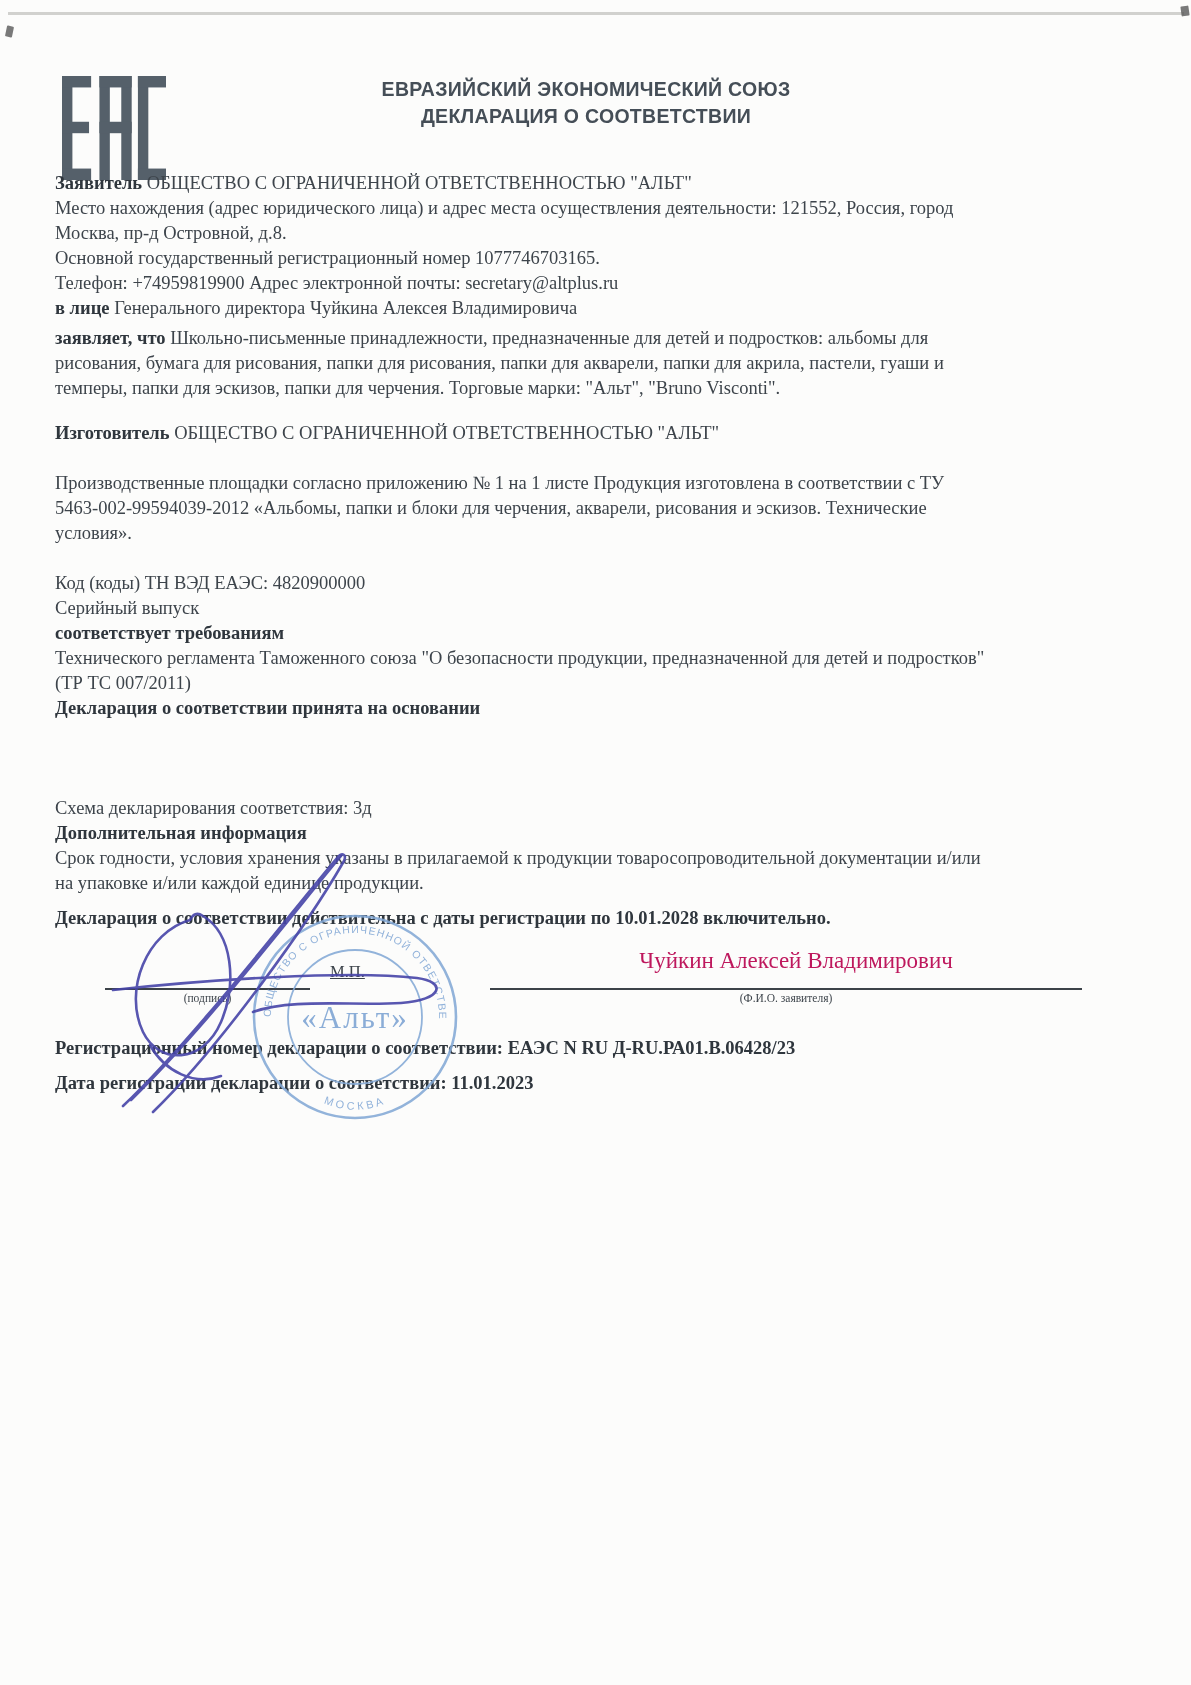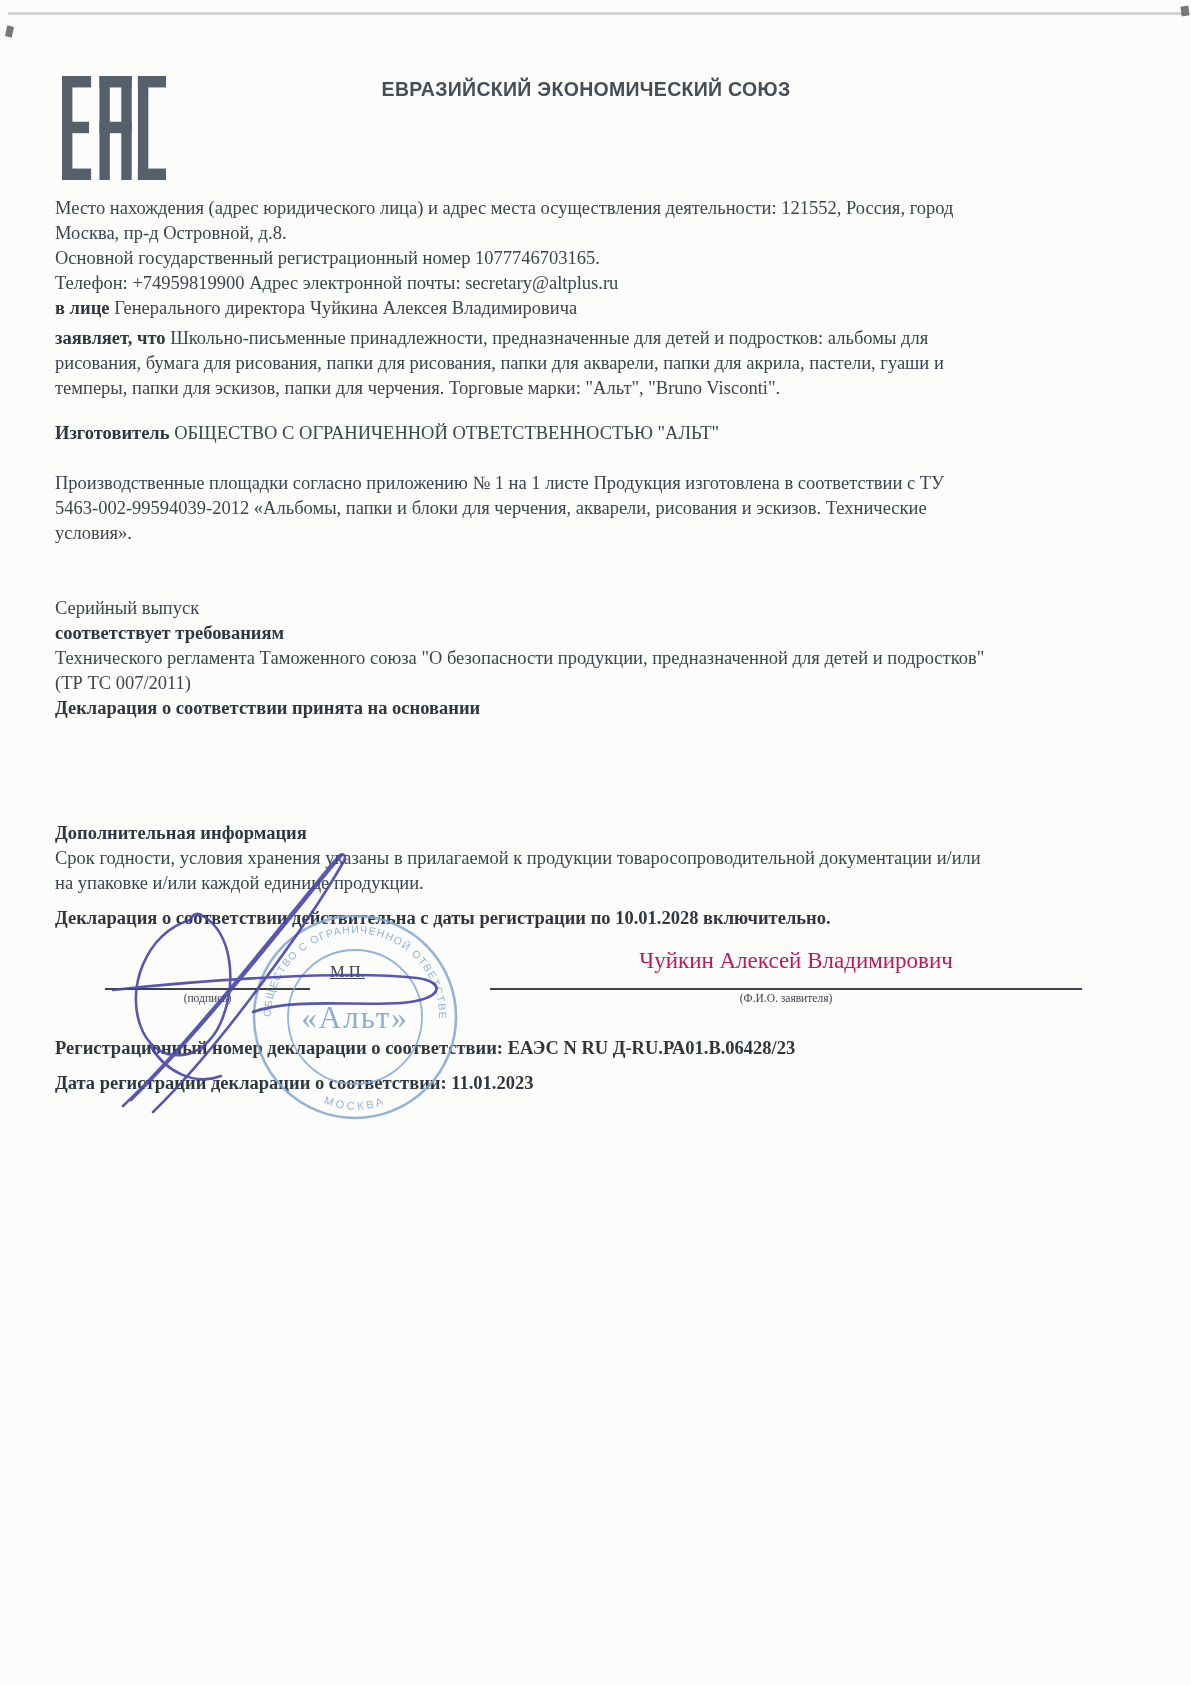--- a/index.html
+++ b/index.html
@@ -62,46 +62,53 @@
       <rect x="36" y="0" width="31" height="11"></rect>
       <rect x="36" y="44" width="31" height="11"></rect>
       <rect x="73" y="0" width="10" height="100"></rect>
       <rect x="73" y="0" width="27" height="11"></rect>
       <rect x="73" y="89" width="27" height="11"></rect>
     </g>
   </svg>
 
   <div class="title">
     <div>ЕВРАЗИЙСКИЙ ЭКОНОМИЧЕСКИЙ СОЮЗ</div>
+    <div>ДЕКЛАРАЦИЯ О СООТВЕТСТВИИ</div>
   </div>
 
+  <div class="para" style="top:171px">
+    <b>Заявитель</b>
+    <span>ОБЩЕСТВО С ОГРАНИЧЕННОЙ ОТВЕТСТВЕННОСТЬЮ "АЛЬТ"</span>
+  </div>
   <div class="para" style="top:196px">Место нахождения (адрес юридического лица) и адрес места осуществления деятельности: 121552, Россия, город Москва, пр-д Островной, д.8.</div>
   <div class="para" style="top:246px">Основной государственный регистрационный номер 1077746703165.</div>
   <div class="para" style="top:271px">Телефон: +74959819900 Адрес электронной почты: secretary@altplus.ru</div>
   <div class="para" style="top:296px">
     <b>в лице</b>
     <span>Генерального директора Чуйкина Алексея Владимировича</span>
   </div>
 
   <div class="para" style="top:326px">
     <b>заявляет, что</b>
     <span>Школьно-письменные принадлежности, предназначенные для детей и подростков: альбомы для рисования, бумага для рисования, папки для рисования, папки для акварели, папки для акрила, пастели, гуаши и темперы, папки для эскизов, папки для черчения. Торговые марки: "Альт", "Bruno Visconti".</span>
   </div>
 
   <div class="para" style="top:421px">
     <b>Изготовитель</b>
     <span>ОБЩЕСТВО С ОГРАНИЧЕННОЙ ОТВЕТСТВЕННОСТЬЮ "АЛЬТ"</span>
   </div>
   <div class="para" style="top:471px">Производственные площадки согласно приложению № 1 на 1 листе Продукция изготовлена в соответствии с ТУ 5463-002-99594039-2012 «Альбомы, папки и блоки для черчения, акварели, рисования и эскизов. Технические условия».</div>
 
+  <div class="para" style="top:571px">Код (коды) ТН ВЭД ЕАЭС: 4820900000</div>
   <div class="para bold" style="top:621px">соответствует требованиям</div>
   <div class="para" style="top:596px">Серийный выпуск</div>
   <div class="para" style="top:646px">Технического регламента Таможенного союза "О безопасности продукции, предназначенной для детей и подростков" (ТР ТС 007/2011)</div>
 
   <div class="para bold" style="top:696px">Декларация о соответствии принята на основании</div>
+  <div class="para" style="top:796px">Схема декларирования соответствия: 3д</div>
 
   <div class="para bold" style="top:821px">Дополнительная информация</div>
   <div class="para" style="top:846px">Срок годности, условия хранения указаны в прилагаемой к продукции товаросопроводительной документации и/или на упаковке и/или каждой единице продукции.</div>
 
   <div class="para bold" style="top:906px">Декларация о соответствии действительна с даты регистрации по 10.01.2028 включительно.</div>
 
   <div class="sig-line" style="left:105px;top:988px;width:205px"></div>
   <div class="caption" style="left:105px;top:992px;width:205px">(подпись)</div>
   <div class="mp">М.П.</div>
   <div class="signer">Чуйкин Алексей Владимирович</div>

